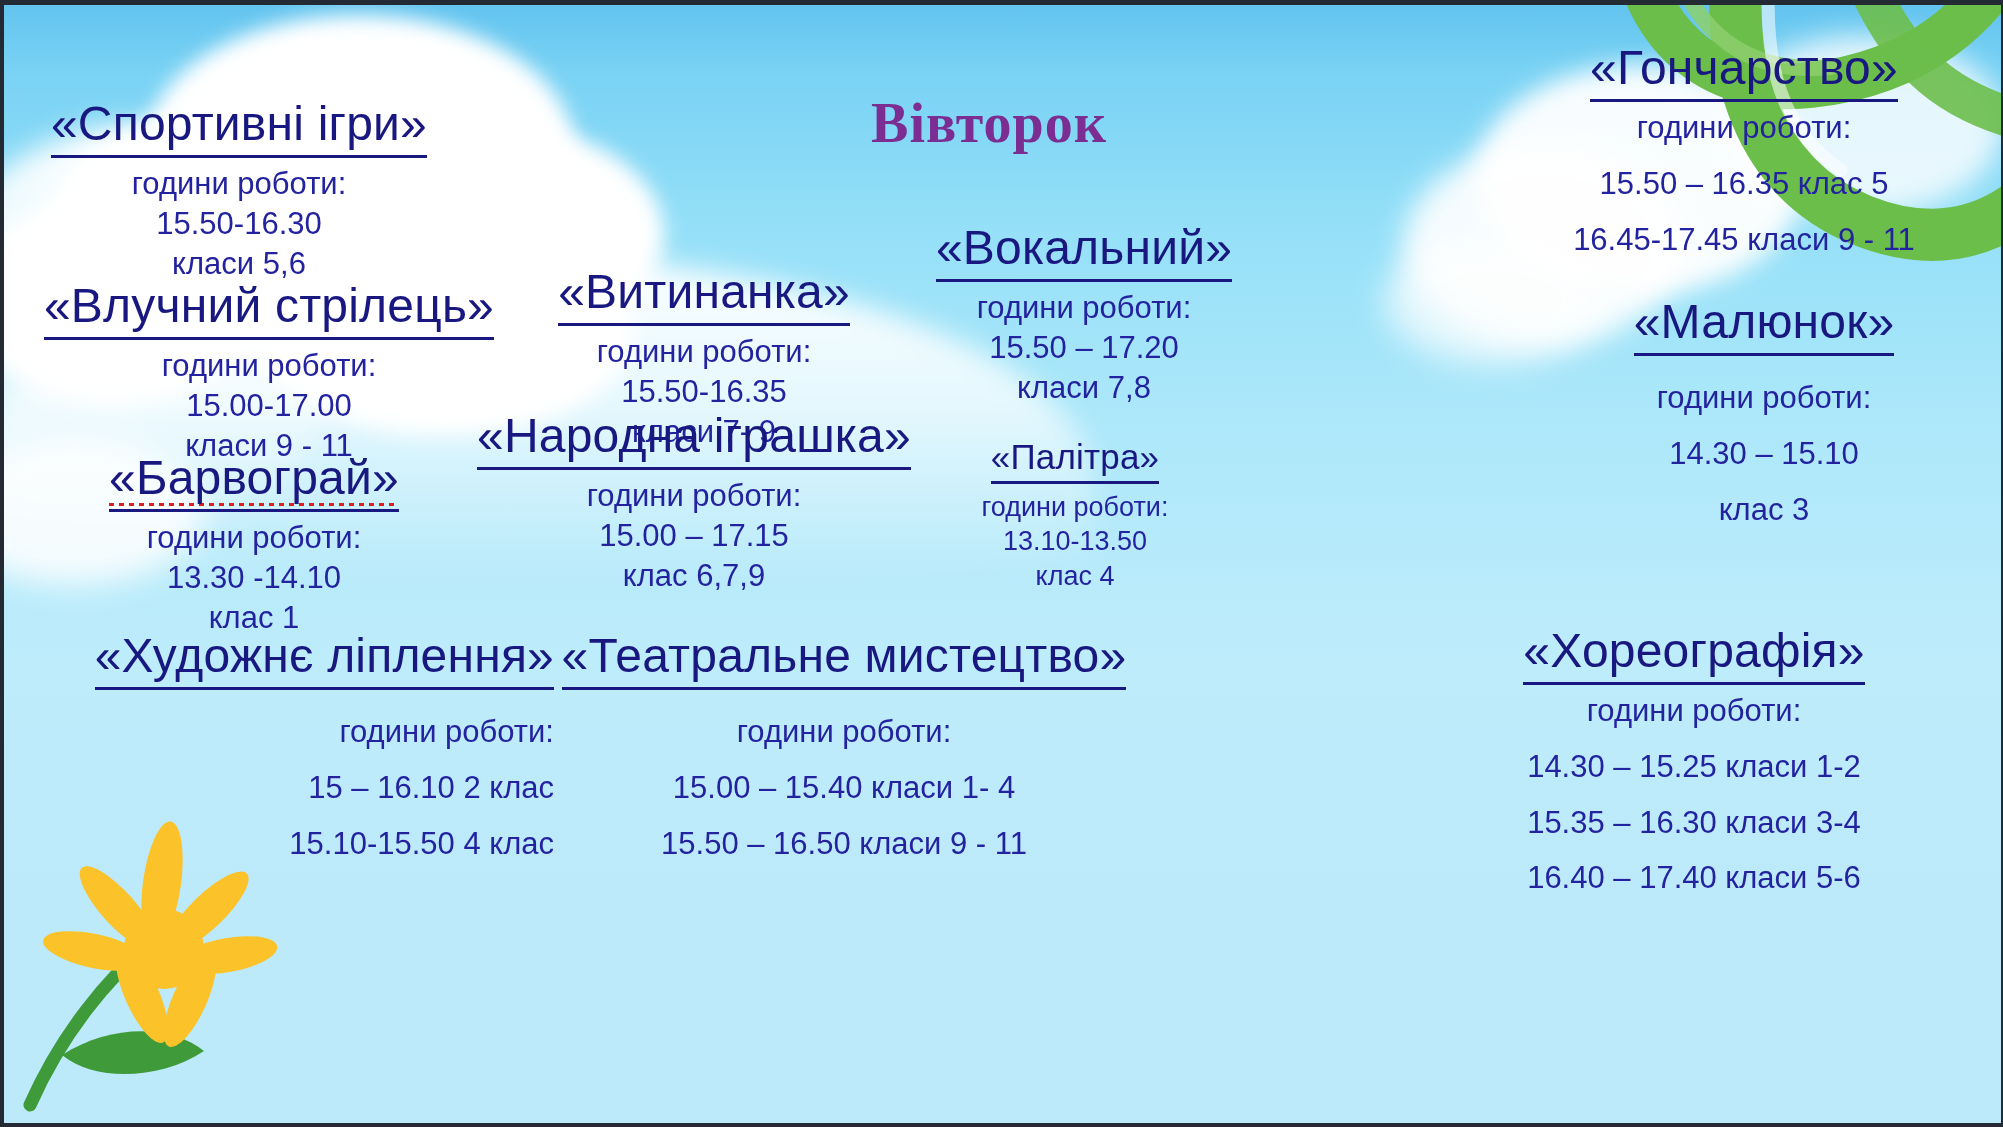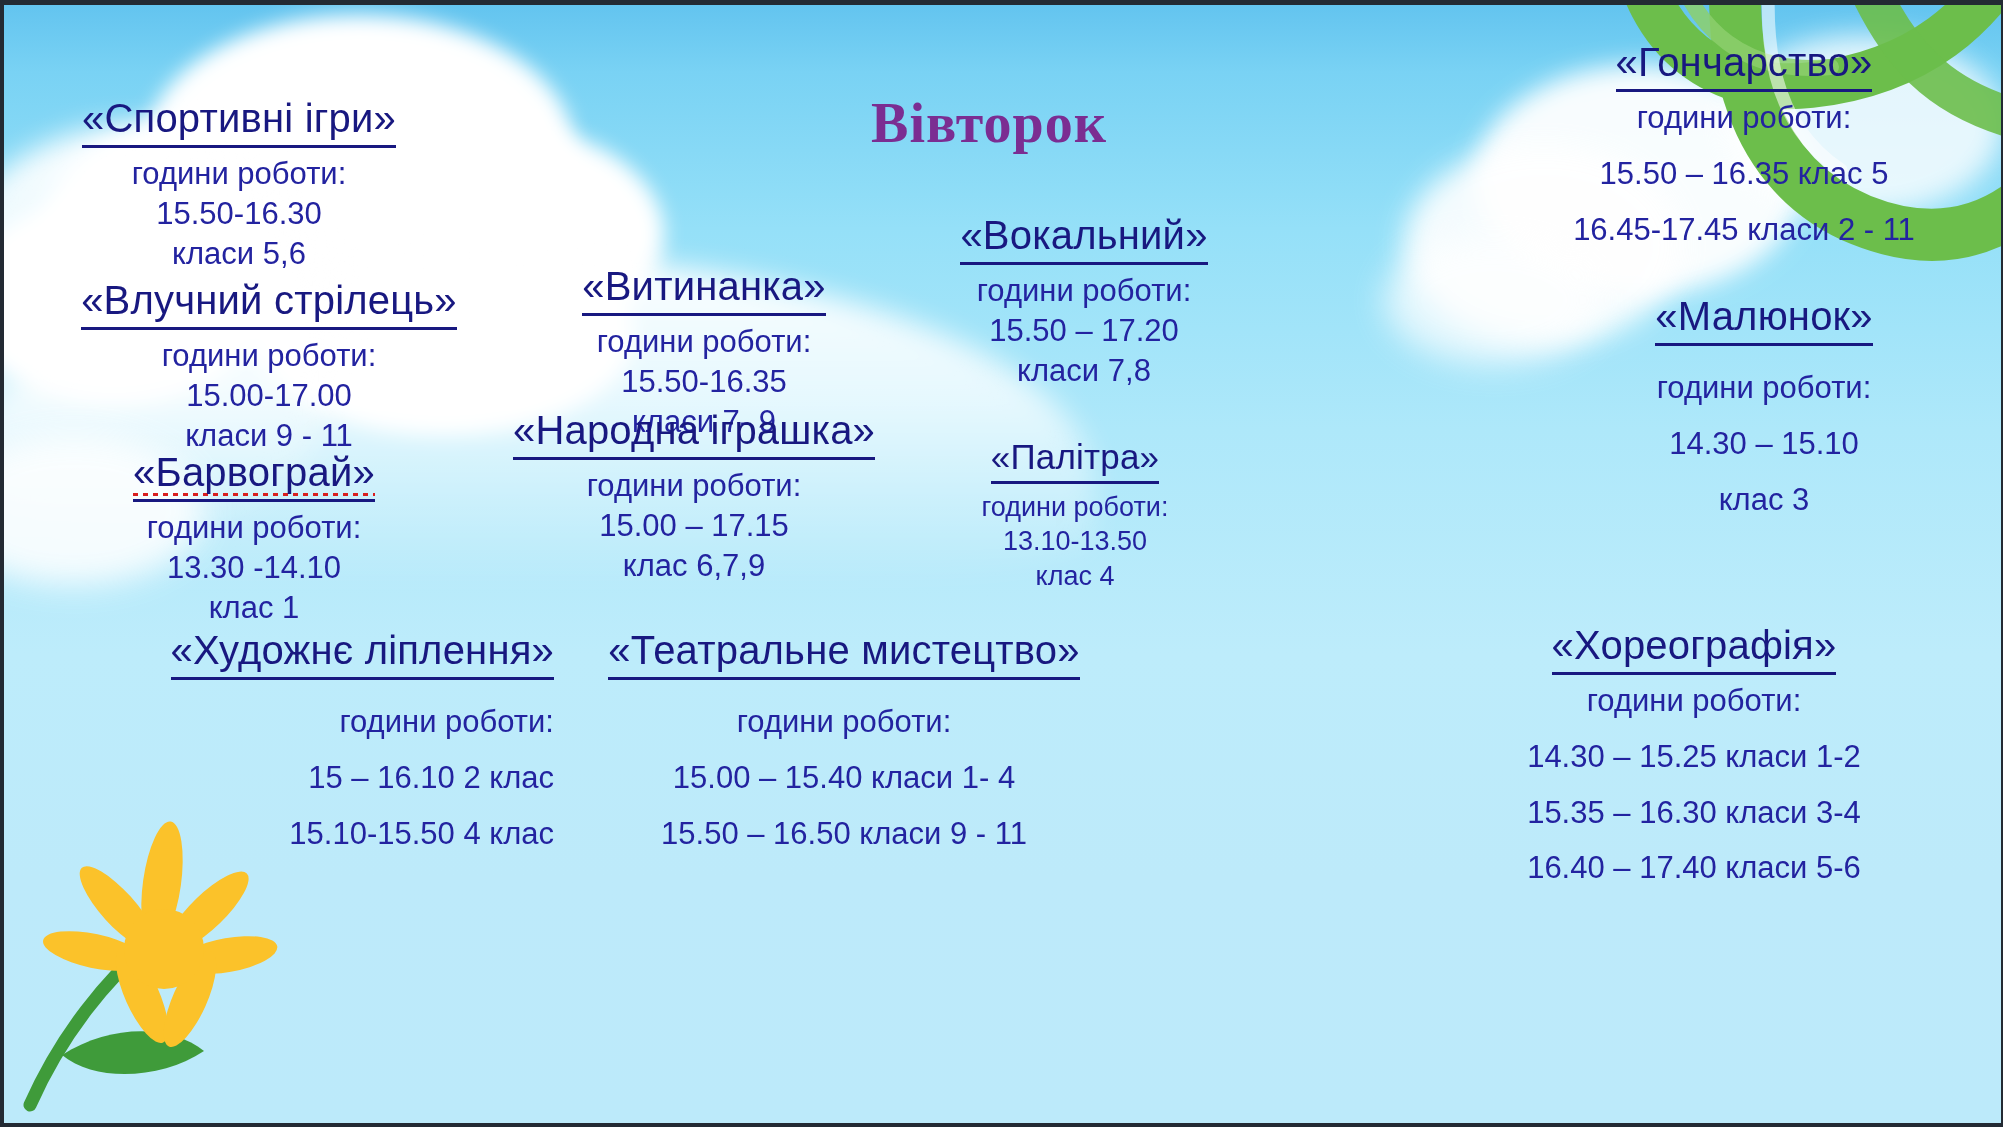--- a/index.html
+++ b/index.html
@@ -54,21 +54,21 @@
   
   .club {
     position: absolute;
     color: #1b1b8f;
     text-align: center;
     line-height: 1.28;
     white-space: nowrap;
   }
   .club .name {
     display: inline-block;
-    font-size: 40px;
+    font-size: 48px;
     font-weight: 400;
     color: #181880;
     border-bottom: 3px solid #181880;
     padding-bottom: 1px;
     margin-bottom: 6px;
     letter-spacing: 0.2px;
   }
   .club .name.misspelled {
     border-bottom: 3px solid #181880;
     background-image: repeating-linear-gradient(90deg,
@@ -103,21 +103,21 @@
   
   #club-sport      { left: 20px;   top: 88px;  width: 430px; }
   #club-shooter    { left: 30px;   top: 270px; width: 470px; }
   #club-barvo      { left: 50px;   top: 442px; width: 400px; }
   #club-modeling   { left: 10px;   top: 620px; width: 540px; text-align: right; }
 
   #club-vytynanka  { left: 500px;  top: 212px; width: 400px; margin-top: 44px; }
   #club-narodna    { left: 440px;  top: 400px; width: 500px; }
   #club-theatre    { left: 530px;  top: 620px; width: 620px; }
 
-  #club-vocal      { left: 880px;  top: 205px; width: 400px; }
+  #club-vocal      { left: 880px;  top: 212px; width: 400px; }
   #club-palette    { left: 901px;  top: 430px; width: 340px; }
 
   #club-pottery    { left: 1490px; top: 32px;  width: 500px; }
   #club-drawing    { left: 1550px; top: 286px; width: 420px; }
   #club-choreo     { left: 1410px; top: 615px; width: 560px; }
 </style>
 </head>
 <body>
 
 <div id="slide">
@@ -236,21 +236,21 @@
     <span class="name">«Палітра»</span>
     <span class="line">години роботи:</span>
     <span class="line">13.10-13.50</span>
     <span class="line">клас  4</span>
   </div>
 
   <div class="club" id="club-pottery">
     <span class="name">«Гончарство»</span>
     <span class="line">години роботи:</span>
     <span class="line gap">15.50 – 16.35  клас 5</span>
-    <span class="line gap">16.45-17.45 класи 2 - 11</span>
+    <span class="line gap">16.45-17.45 класи 9 - 11</span>
   </div>
 
   <div class="club" id="club-drawing">
     <span class="name">«Малюнок»</span>
     <span class="line gap">години роботи:</span>
     <span class="line gap">14.30 – 15.10</span>
     <span class="line gap">клас  3</span>
   </div>
 
   <div class="club" id="club-choreo">

